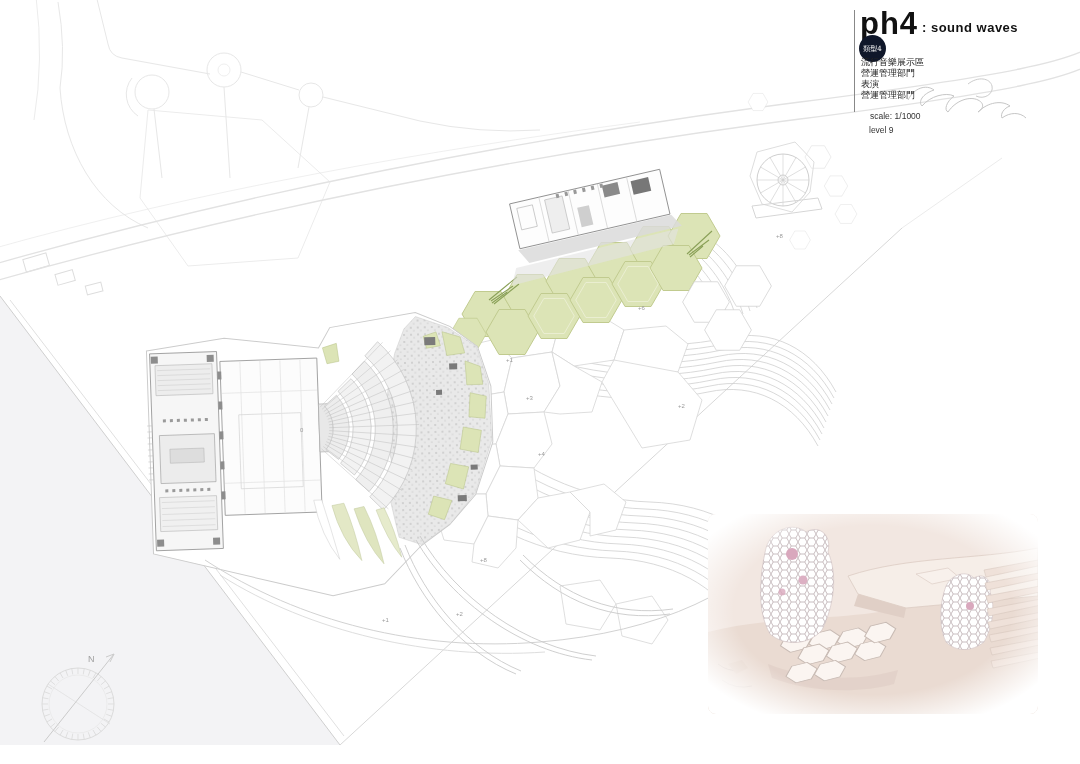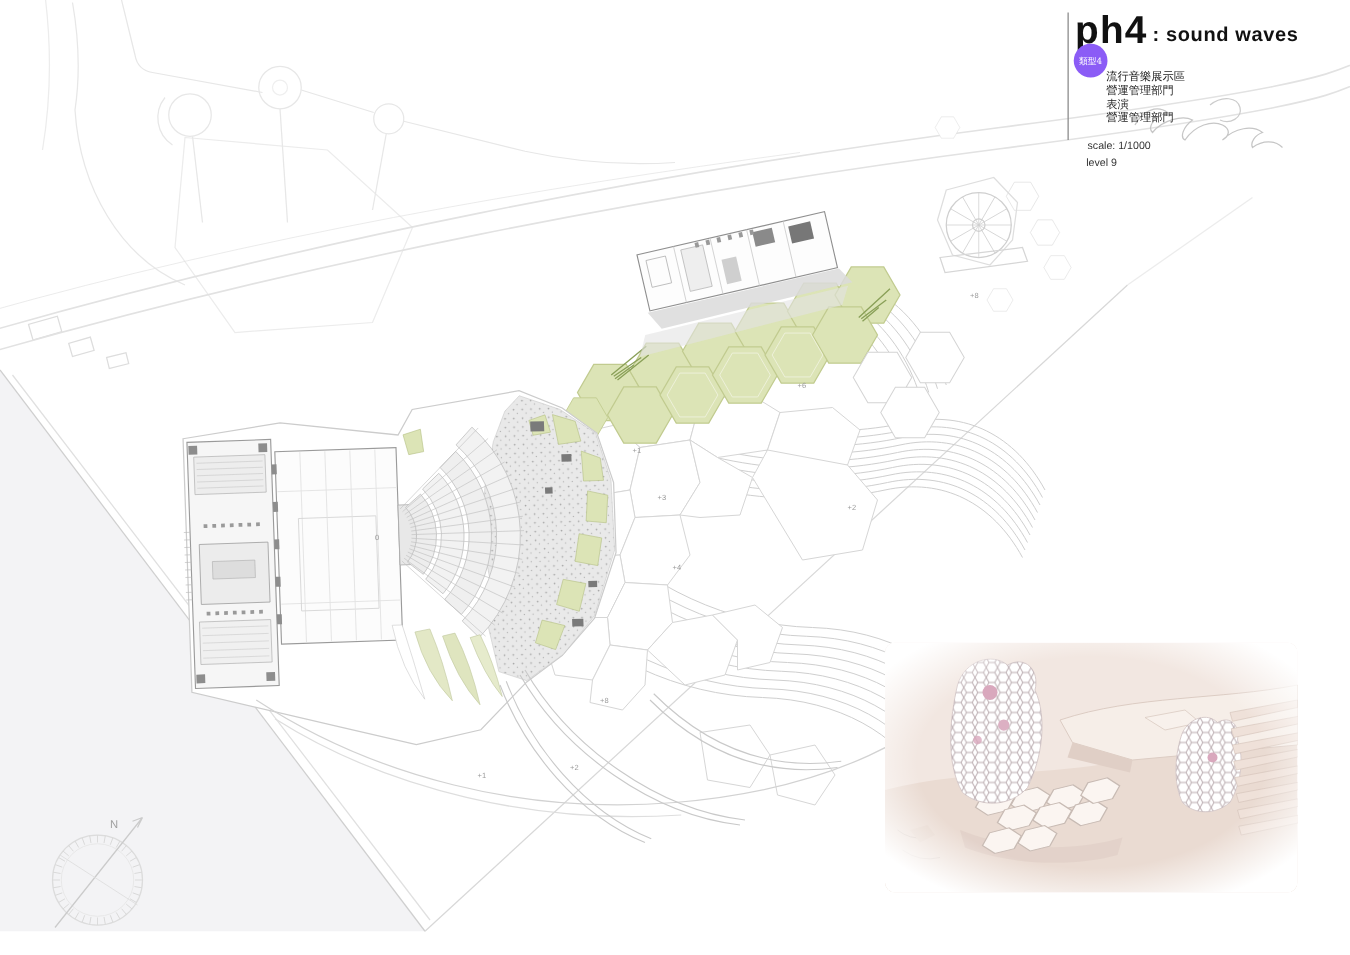--- a/index.html
+++ b/index.html
@@ -5,28 +5,28 @@
   html,body{margin:0;padding:0;background:#ffffff;}
   #page{position:relative;width:1080px;height:764px;background:#ffffff;overflow:hidden;
         font-family:"Liberation Sans",sans-serif;}
   #plan{position:absolute;left:0;top:0;width:1080px;height:764px;}
   svg text{font-family:"Liberation Sans",sans-serif;}
 
   
   .titleblock{position:absolute;left:856px;top:8px;width:195px;height:135px;color:#111;padding-left:28px;}
   .tb-rule{position:absolute;left:-2px;top:2px;width:1px;height:102px;background:#888;}
   .tb-code{position:absolute;left:4px;top:0px;font-size:31px;font-weight:bold;line-height:1;letter-spacing:1px;}
-  .tb-title{position:absolute;left:66px;top:12px;font-size:16px;font-weight:bold;letter-spacing:.5px;}
+  .tb-title{position:absolute;left:66px;top:12px;font-size:13px;font-weight:bold;letter-spacing:.5px;}
   .tb-badge{position:absolute;left:3px;top:27px;width:27px;height:27px;border-radius:50%;
-            background:#8b5cf6;color:#fff;font-size:7px;line-height:8px;display:flex;
+            background:#0f172a;color:#fff;font-size:7px;line-height:8px;display:flex;
             align-items:center;justify-content:center;text-align:center;
             font-family:"DejaVu Serif","Liberation Serif",serif;}
   .tb-en{position:absolute;left:64px;top:30px;font-size:10px;font-weight:bold;line-height:11px;letter-spacing:.2px;}
   .tb-zh{position:absolute;left:5px;top:49px;font-size:9px;line-height:11px;color:#222;
-         font-family:"DejaVu Serif","Liberation Serif",serif;margin-left:24px;}
+         font-family:"DejaVu Serif","Liberation Serif",serif;}
   .tb-scale{position:absolute;left:14px;top:103px;font-size:8.5px;color:#333;}
   .tb-level{position:absolute;left:13px;top:117px;font-size:8.5px;color:#333;}
 
   
   .sidebar{position:absolute;left:1040px;top:6px;width:36px;height:752px;
            display:flex;flex-direction:column;align-items:center;}
   .sb-title{writing-mode:vertical-rl;text-orientation:upright;
             font-family:"DejaVu Serif","Liberation Serif",serif;
             font-size:23px;letter-spacing:5px;line-height:32px;color:var(--accent,#b25d6e);}
   .sb-squares{display:flex;flex-direction:column;align-items:center;margin-top:8px;}

